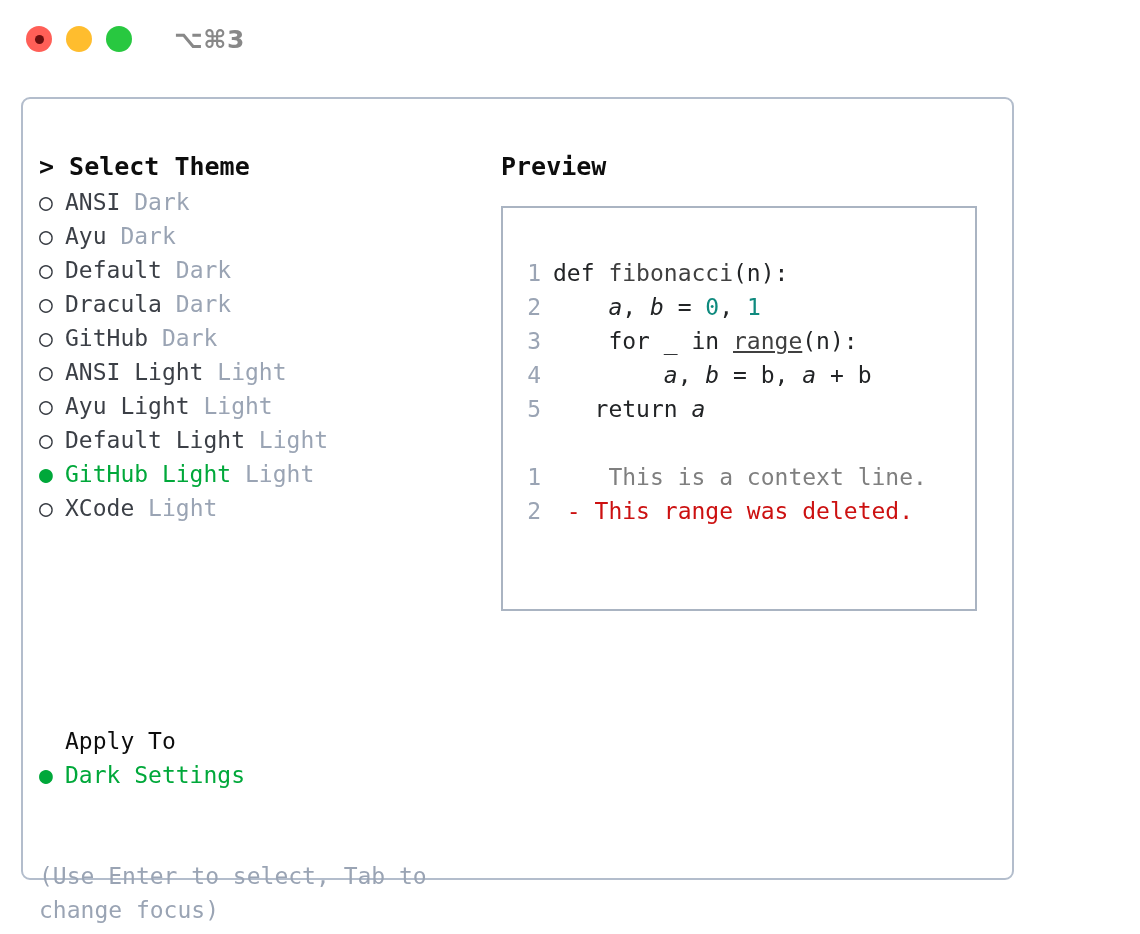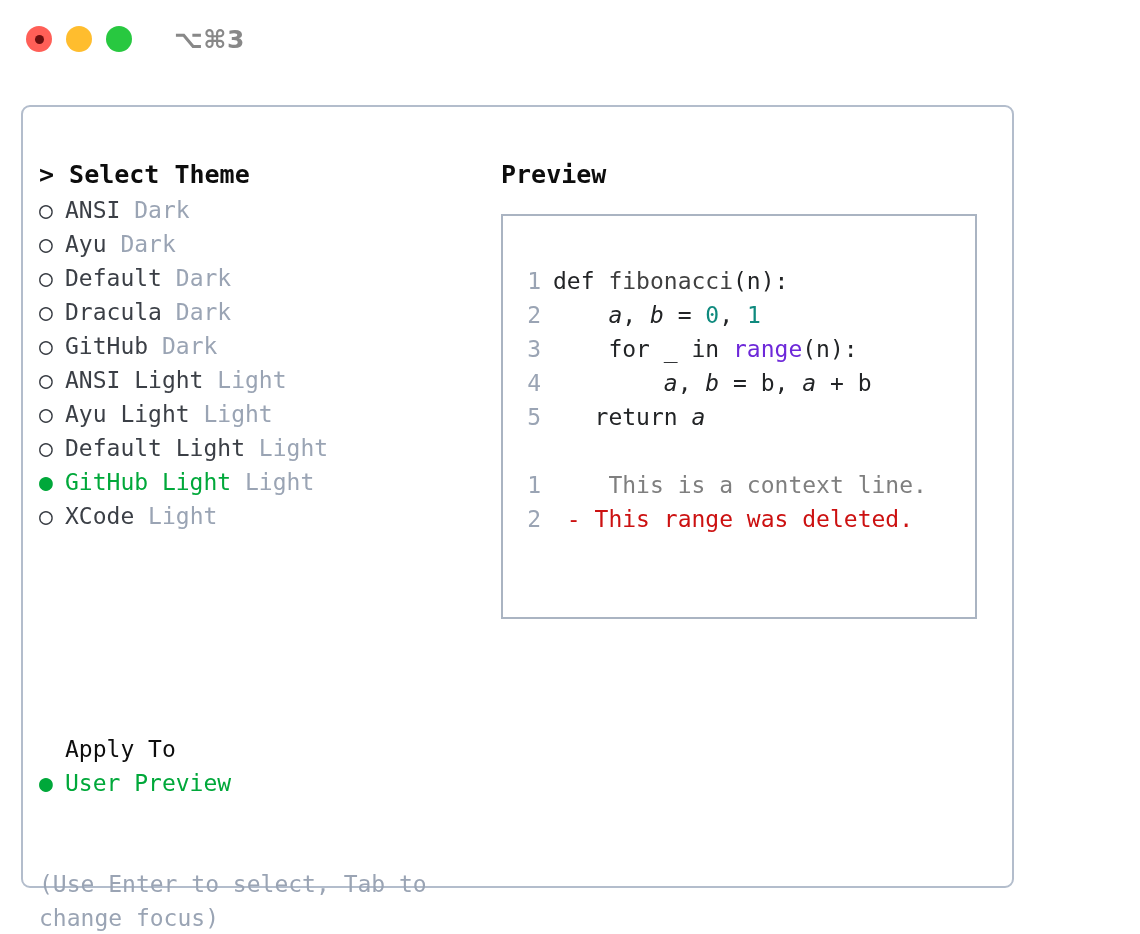--- a/index.html
+++ b/index.html
@@ -70,21 +70,20 @@
   #main-panel {
     position: absolute;
     left: 21px;
     top: 97px;
     width: 993px;
     height: 783px;
     border: 2px solid #b3bdcc;
     border-radius: 9px;
     box-sizing: border-box;
     background: #ffffff;
-    margin-top: 8px;
   }
 
   
   #theme-column {
     position: absolute;
     left: 16px;
     top: 51px;
     width: 440px;
   }
   #theme-header {
@@ -200,21 +199,21 @@
     color: #9aa4b4;
     margin-right: 12px;
   }
   .blank-line {
     height: 34px;
   }
 
   
   .tok-kw      { color: #222426; }
   .tok-fn      { color: #404040; }
-  .tok-builtin { color: #6d28d9; }
+  .tok-builtin { color: #404040; text-decoration: underline; }
   .tok-num     { color: #0f8a7e; }
   .tok-var     { color: #222426; font-style: italic; }
   .tok-punct   { color: #222426; }
 
   
   .diff-context { color: #7f7f7f; }
   .diff-del     { color: #cc1111; }
   .diff-add     { color: #0ab02a; }
 </style>
 </head>
@@ -243,21 +242,21 @@
           <div class="theme-row"><span class="marker">○</span><span class="name">Ayu Light</span><span class="variant"> Light</span></div>
           <div class="theme-row"><span class="marker">○</span><span class="name">Default Light</span><span class="variant"> Light</span></div>
           <div class="theme-row selected"><span class="marker">●</span><span class="name">GitHub Light</span><span class="variant"> Light</span></div>
           <div class="theme-row"><span class="marker">○</span><span class="name">XCode</span><span class="variant"> Light</span></div>
         </div>
     </div>
 
     <div id="apply-group">
       <div id="apply-title">Apply To</div>
       <div id="apply-list">
-          <div class="apply-row selected"><span class="marker">●</span><span class="label">User Preview</span></div>
+          <div class="apply-row selected"><span class="marker">●</span><span class="label">Dark Settings</span></div>
         </div>
     </div>
 
     <div id="hint-text">(Use Enter to select, Tab to change focus)</div>
 
     <div id="preview-column">
       <div id="preview-header">Preview</div>
       <div id="preview-box">
         <div id="code-area">
             <div class="code-line"><span class="ln">1</span><span class="tok-kw">def </span><span class="tok-fn">fibonacci</span><span class="tok-punct">(n):</span></div>

